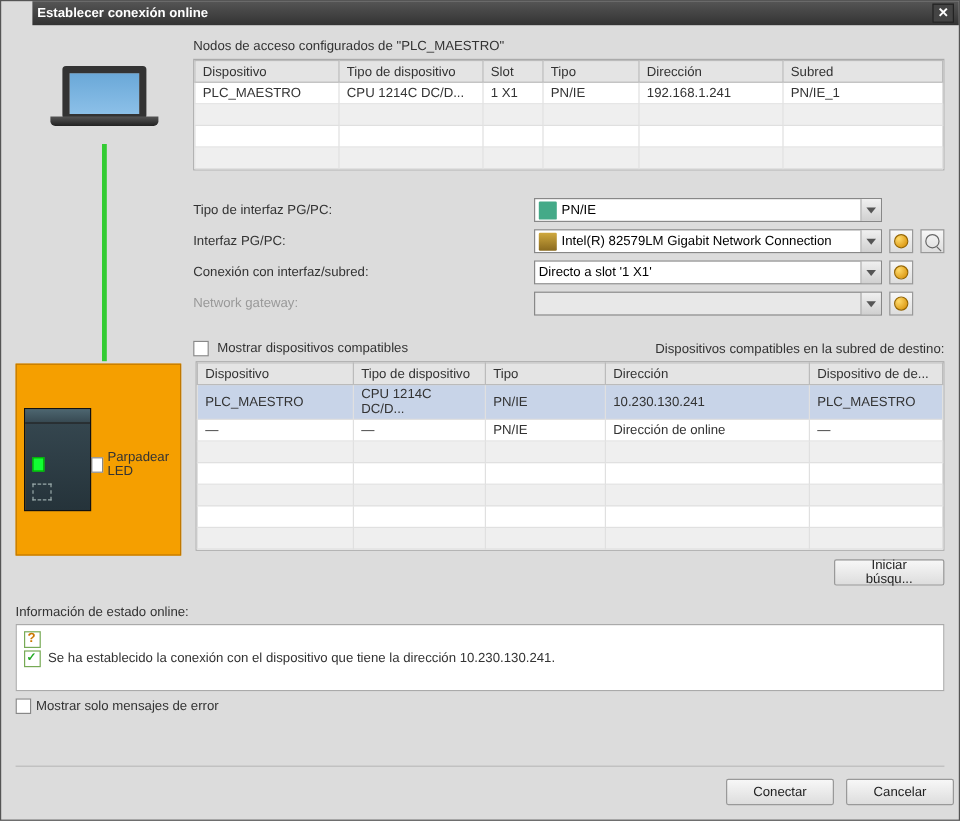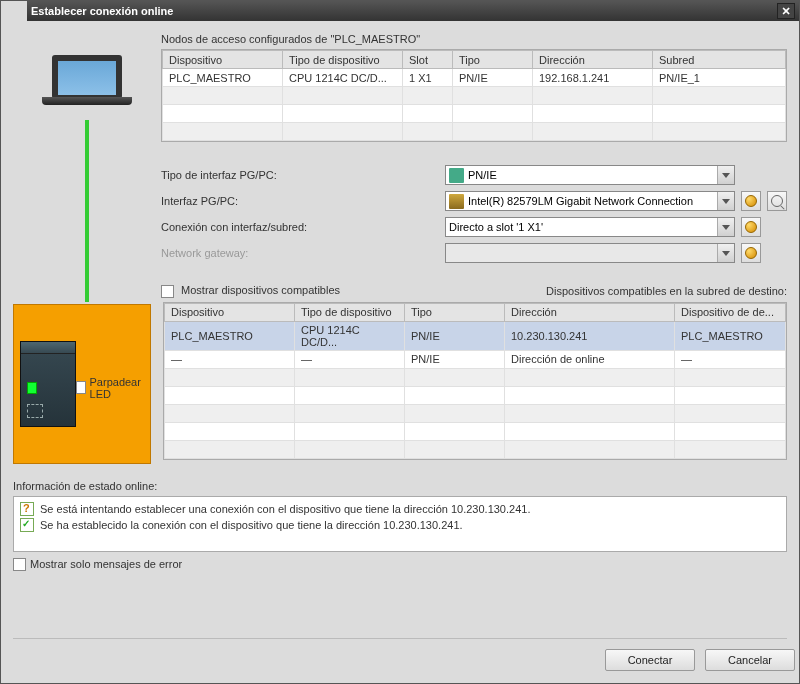--- a/index.html
+++ b/index.html
@@ -277,29 +277,31 @@
               <tr class="alt">
                   <td></td>
                   <td></td>
                   <td></td>
                   <td></td>
                   <td></td>
                 </tr>
             </tbody>
           </table>
         </div>
+        <div class="btn-row-right">
+          <button class="btn" style="width:92px">Iniciar búsqu...</button>
+        </div>
       </div>
     </div>
 
     <div class="status-box">
       <div class="section-label">Información de estado online:</div>
       <div class="log-area">
         <div class="log-line">
           <div class="log-icon q"></div>
-          <span>Se está intentando establecer una conexión con el dispositivo que tiene la dirección 10.230.130.241.</span>
         </div>
         <div class="log-line">
           <div class="log-icon ok"></div>
           <span>Se ha establecido la conexión con el dispositivo que tiene la dirección 10.230.130.241.</span>
         </div>
       </div>
       <div class="err-filter">
         <span class="checkbox"></span>
         <span>Mostrar solo mensajes de error</span>
       </div>

